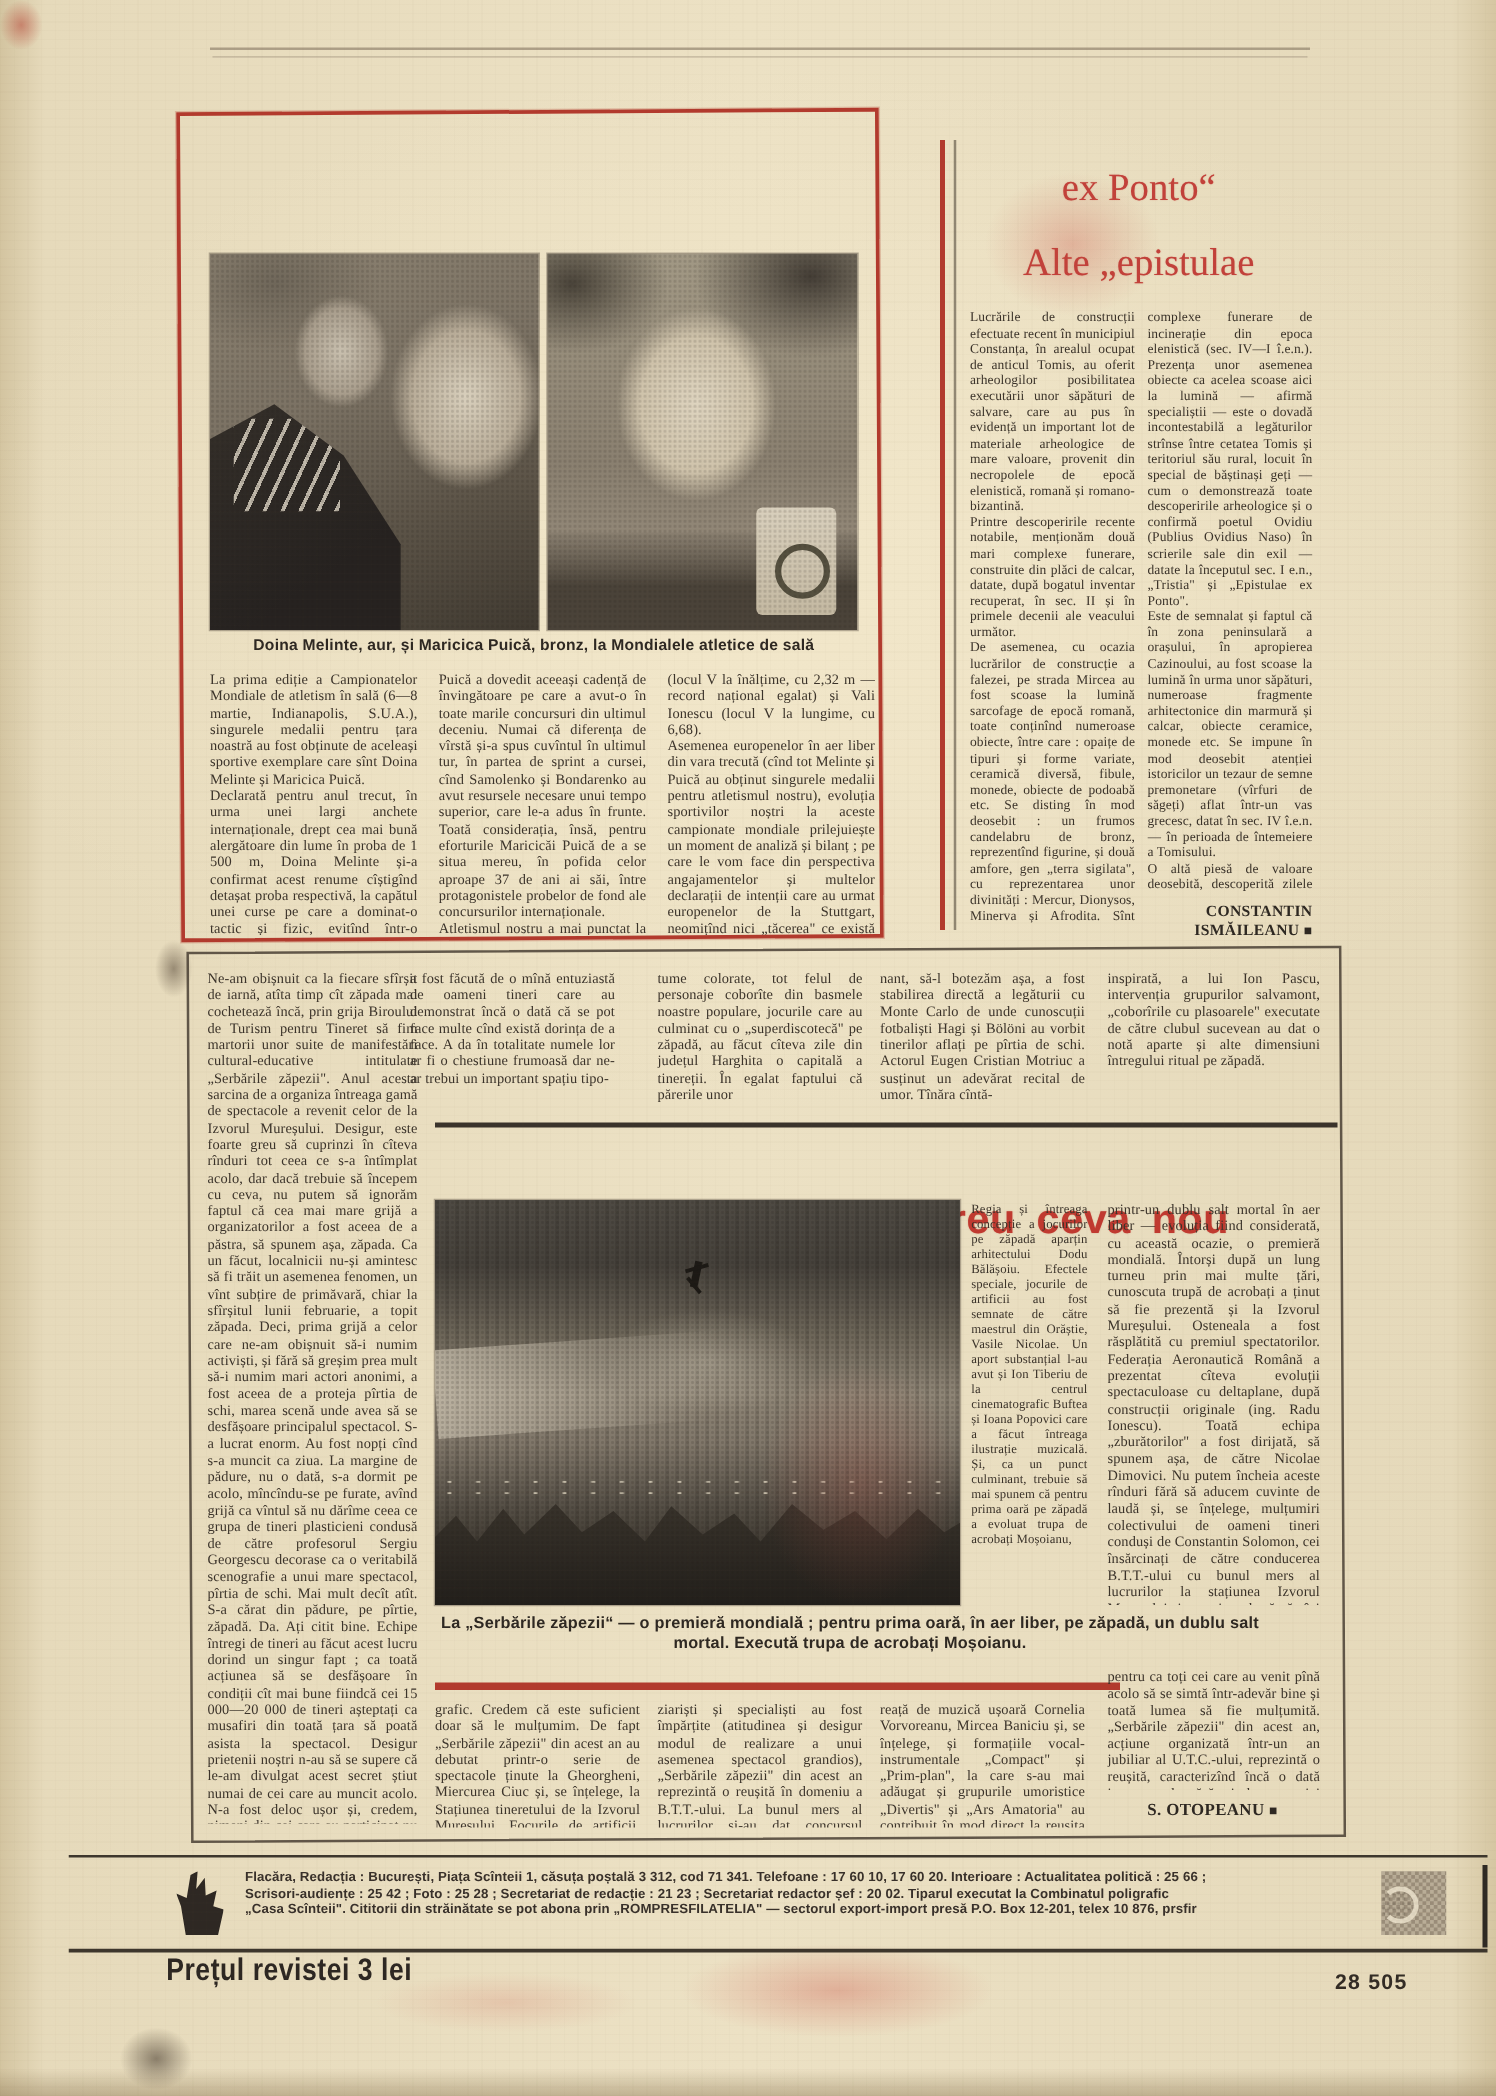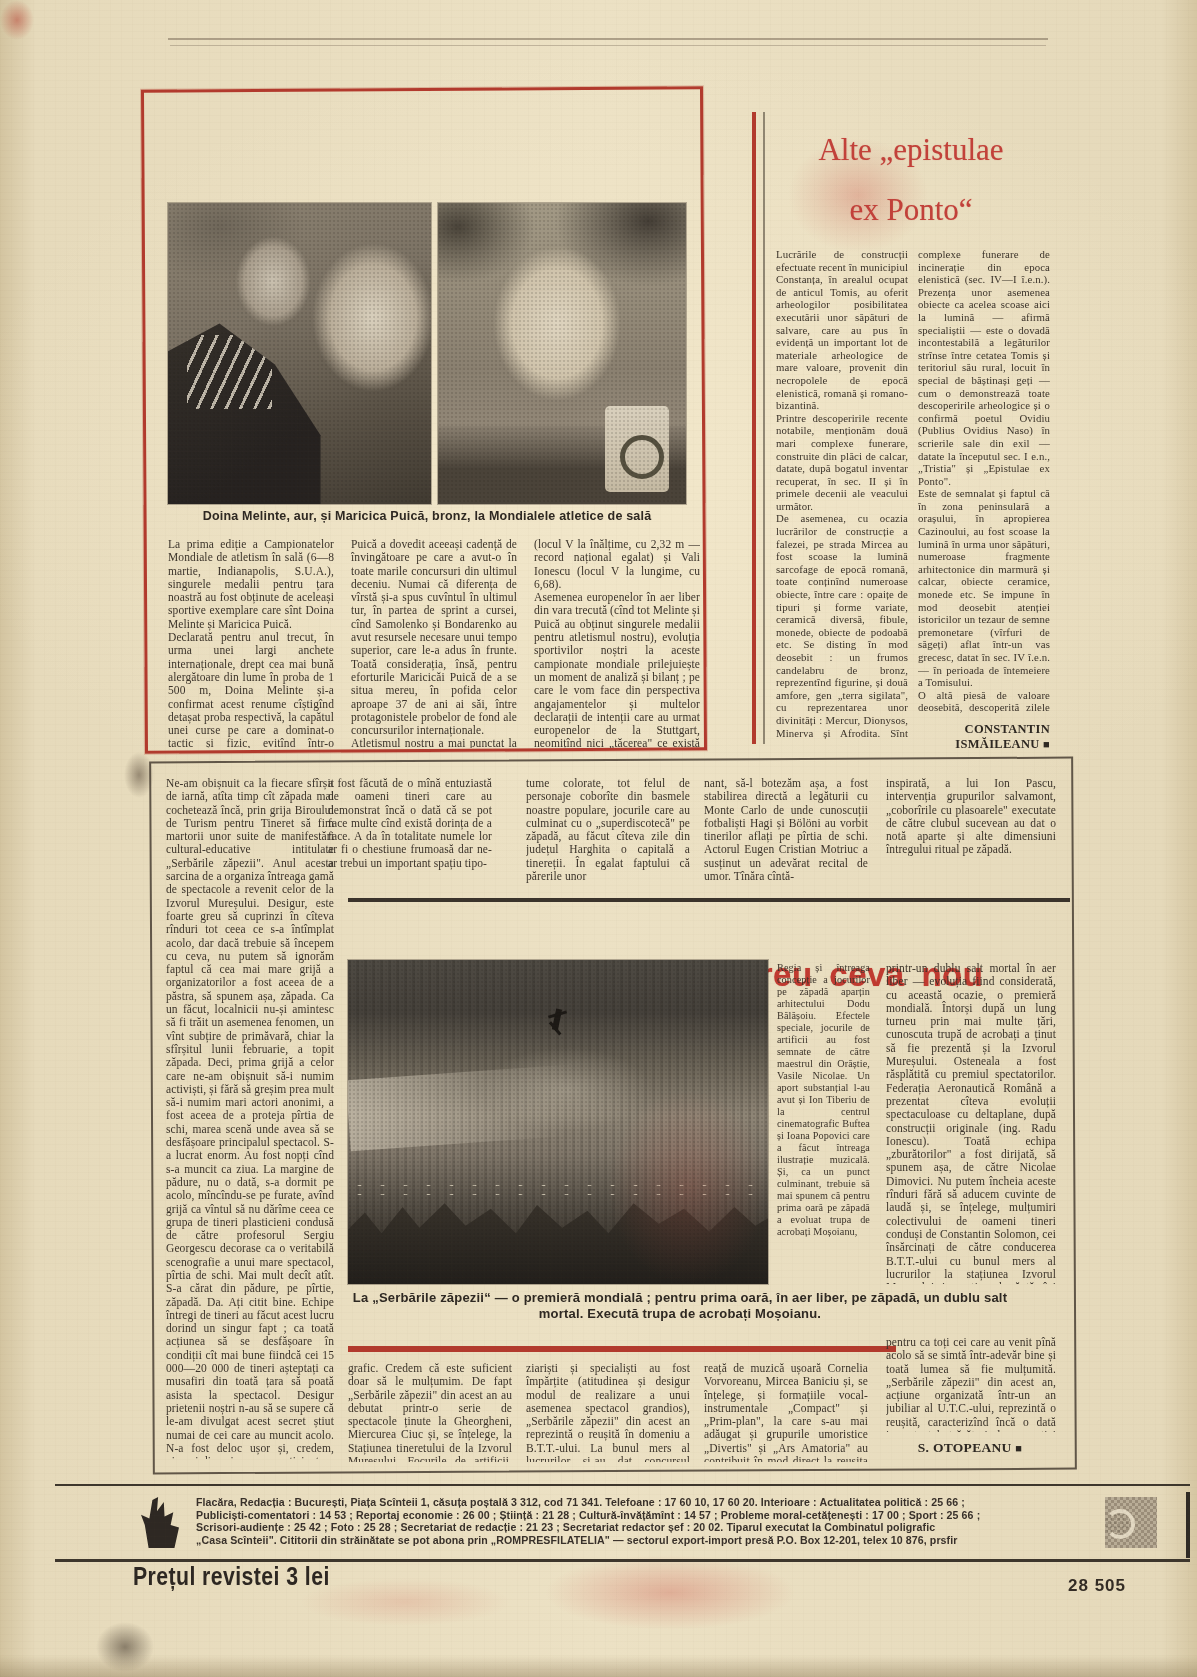--- a/index.html
+++ b/index.html
@@ -219,22 +219,22 @@
 În proba de 3 000 m Maricica</div>
   <div class="coltext" style="left:351px;top:538px;width:166px;height:210px">Puică a dovedit aceeași cadență de învingătoare pe care a avut-o în toate marile concursuri din ultimul deceniu. Numai că diferența de vîrstă și-a spus cuvîntul în ultimul tur, în partea de sprint a cursei, cînd Samolenko și Bondarenko au avut resursele necesare unui tempo superior, care le-a adus în frunte. Toată considerația, însă, pentru eforturile Maricicăi Puică de a se situa mereu, în pofida celor aproape 37 de ani ai săi, între protagonistele probelor de fond ale concursurilor internaționale.
 Atletismul nostru a mai punctat la aceste mondiale prin Mitica Junghiatu (locul IV la 1 500 m, o bună secundantă a Doinei Melinte), Sorin Matei</div>
   <div class="coltext" style="left:534px;top:538px;width:166px;height:210px">(locul V la înălțime, cu 2,32 m — record național egalat) și Vali Ionescu (locul V la lungime, cu 6,68).
 Asemenea europenelor în aer liber din vara trecută (cînd tot Melinte și Puică au obținut singurele medalii pentru atletismul nostru), evoluția sportivilor noștri la aceste campionate mondiale prilejuiește un moment de analiză și bilanț ; pe care le vom face din perspectiva angajamentelor și multelor declarații de intenții care au urmat europenelor de la Stuttgart, neomițînd nici „tăcerea" ce există în jurul participării la Campionatul European de sală, desfășurat în februarie anul acesta la Lievin (Franța).</div>
 
   <div class="ponto-redrule"></div>
   <div class="ponto-blackrule"></div>
 
   <div class="ponto-headline">
+    <div>ex Ponto“</div>
     <div>Alte „epistulae</div>
-    <div>ex Ponto“</div>
   </div>
 
   <div class="coltext small" style="left:776px;top:248px;width:132px;height:492px">Lucrările de construcții efectuate recent în municipiul Constanța, în arealul ocupat de anticul Tomis, au oferit arheologilor posibilitatea executării unor săpături de salvare, care au pus în evidență un important lot de materiale arheologice de mare valoare, provenit din necropolele de epocă elenistică, romană și romano-bizantină.
 Printre descoperirile recente notabile, menționăm două mari complexe funerare, construite din plăci de calcar, datate, după bogatul inventar recuperat, în sec. II și în primele decenii ale veacului următor.
 De asemenea, cu ocazia lucrărilor de construcție a falezei, pe strada Mircea au fost scoase la lumină sarcofage de epocă romană, toate conținînd numeroase obiecte, între care : opaițe de tipuri și forme variate, ceramică diversă, fibule, monede, obiecte de podoabă etc. Se disting în mod deosebit : un frumos candelabru de bronz, reprezentînd figurine, și două amfore, gen „terra sigilata", cu reprezentarea unor divinități : Mercur, Dionysos, Minerva și Afrodita. Sînt reprezentate și divinități aparținînd pantheonului oriental : Isis, Jupiter, Dolichenus etc, toate înriurind la vremea aceea mentalitatea și spiritul oamenilor.
 O categorie aparte de descoperiri — declară cercetătorul Virgil Lungu — o constituie obiectele, foarte numeroase, lucrate în aur, cum sînt : inele, cercei, brățări, diademe, coliere și pandantive.
 La intersecția Bd. 1 Decembrie 1918 cu str. București a fost descoperită o nouă necropolă a Tomisului, ce cuprinde</div>
   <div class="coltext small" style="left:918px;top:248px;width:132px;height:466px">complexe funerare de incinerație din epoca elenistică (sec. IV—I î.e.n.). Prezența unor asemenea obiecte ca acelea scoase aici la lumină — afirmă specialiștii — este o dovadă incontestabilă a legăturilor strînse între cetatea Tomis și teritoriul său rural, locuit în special de băștinași geți — cum o demonstrează toate descoperirile arheologice și o confirmă poetul Ovidiu (Publius Ovidius Naso) în scrierile sale din exil — datate la începutul sec. I e.n., „Tristia" și „Epistulae ex Ponto".
 Este de semnalat și faptul că în zona peninsulară a orașului, în apropierea Cazinoului, au fost scoase la lumină în urma unor săpături, numeroase fragmente arhitectonice din marmură și calcar, obiecte ceramice, monede etc. Se impune în mod deosebit atenției istoricilor un tezaur de semne premonetare (vîrfuri de săgeți) aflat într-un vas grecesc, datat în sec. IV î.e.n. — în perioada de întemeiere a Tomisului.
 O altă piesă de valoare deosebită, descoperită zilele trecute, este capul unei statui de marmură albă, reprezentînd-o probabil pe Fortuna. Piesa respectivă aparține sfîrșitului epocii elenistice sau, mai degrabă, perioadei de început a epocii romane.
@@ -276,21 +276,20 @@
 
   <div class="byline" style="left:884px;top:1440px;width:172px;text-align:center;font-size:13.5px">
     <span>S. OTOPEANU</span>
     <span class="sq">■</span>
   </div>
 
   <div class="footline" style="left:55px;top:1484px;width:1135px;height:2px"></div>
   <div class="flacara-logo"></div>
   <div class="footer-text">
     <div class="fl">Flacăra, Redacția : București, Piața Scînteii 1, căsuța poștală 3 312, cod 71 341. Telefoane : 17 60 10, 17 60 20. Interioare :  Actualitatea  politică :  25 66 ;</div>
-    <div class="fl">Publiciști-comentatori :  14 53 ;  Reportaj  economie :  26 00 ;  Știință :  21 28 ;  Cultură-învățămînt :  14 57 ;  Probleme moral-cetățenești :  17 00 ;  Sport : 25 66 ;</div>
     <div class="fl">Scrisori-audiențe :  25 42 ;  Foto :  25 28 ;  Secretariat  de  redacție :  21 23 ;  Secretariat  redactor  șef :  20 02.  Tiparul executat la  Combinatul  poligrafic</div>
     <div class="fl">„Casa Scînteii". Cititorii din străinătate se pot abona prin „ROMPRESFILATELIA" — sectorul export-import presă P.O. Box 12-201, telex 10 876, prsfir</div>
   </div>
   <div class="stamp ht"></div>
   <div class="edge-tick"></div>
   <div class="footline" style="left:55px;top:1559px;width:1135px;height:3px"></div>
 
   <div class="price">
     <span>Prețul revistei 3 lei</span>
   </div>

